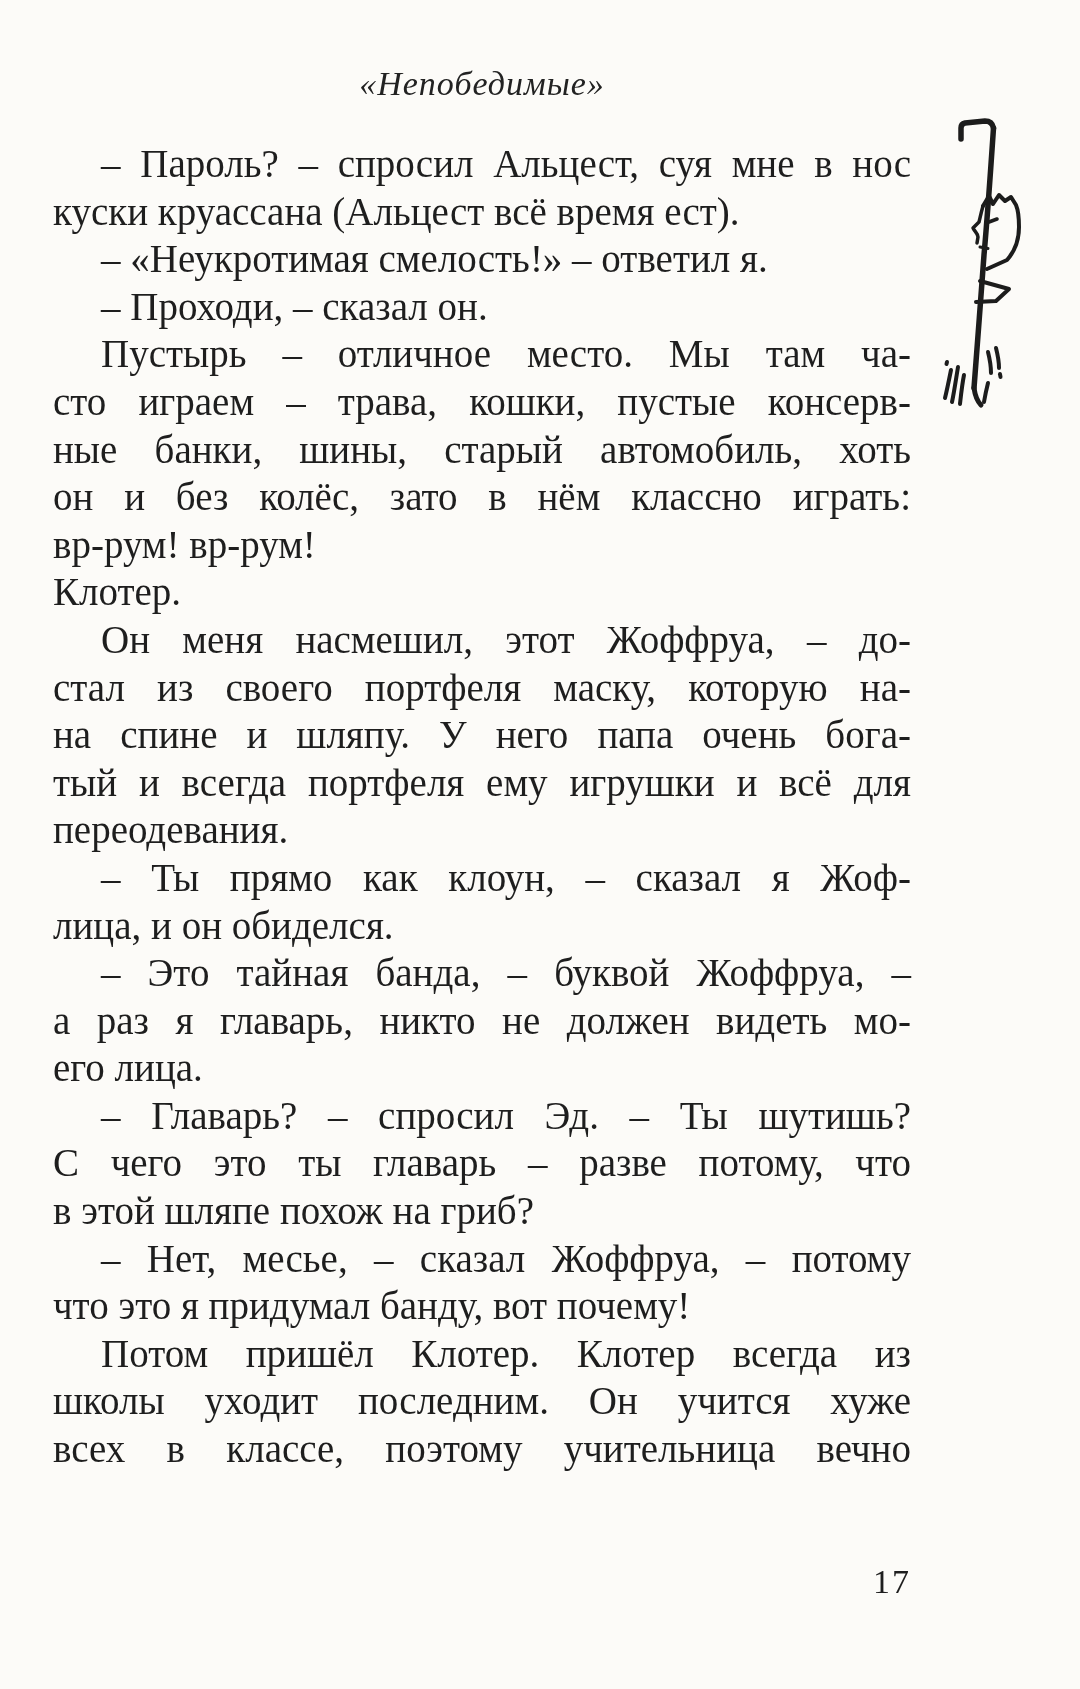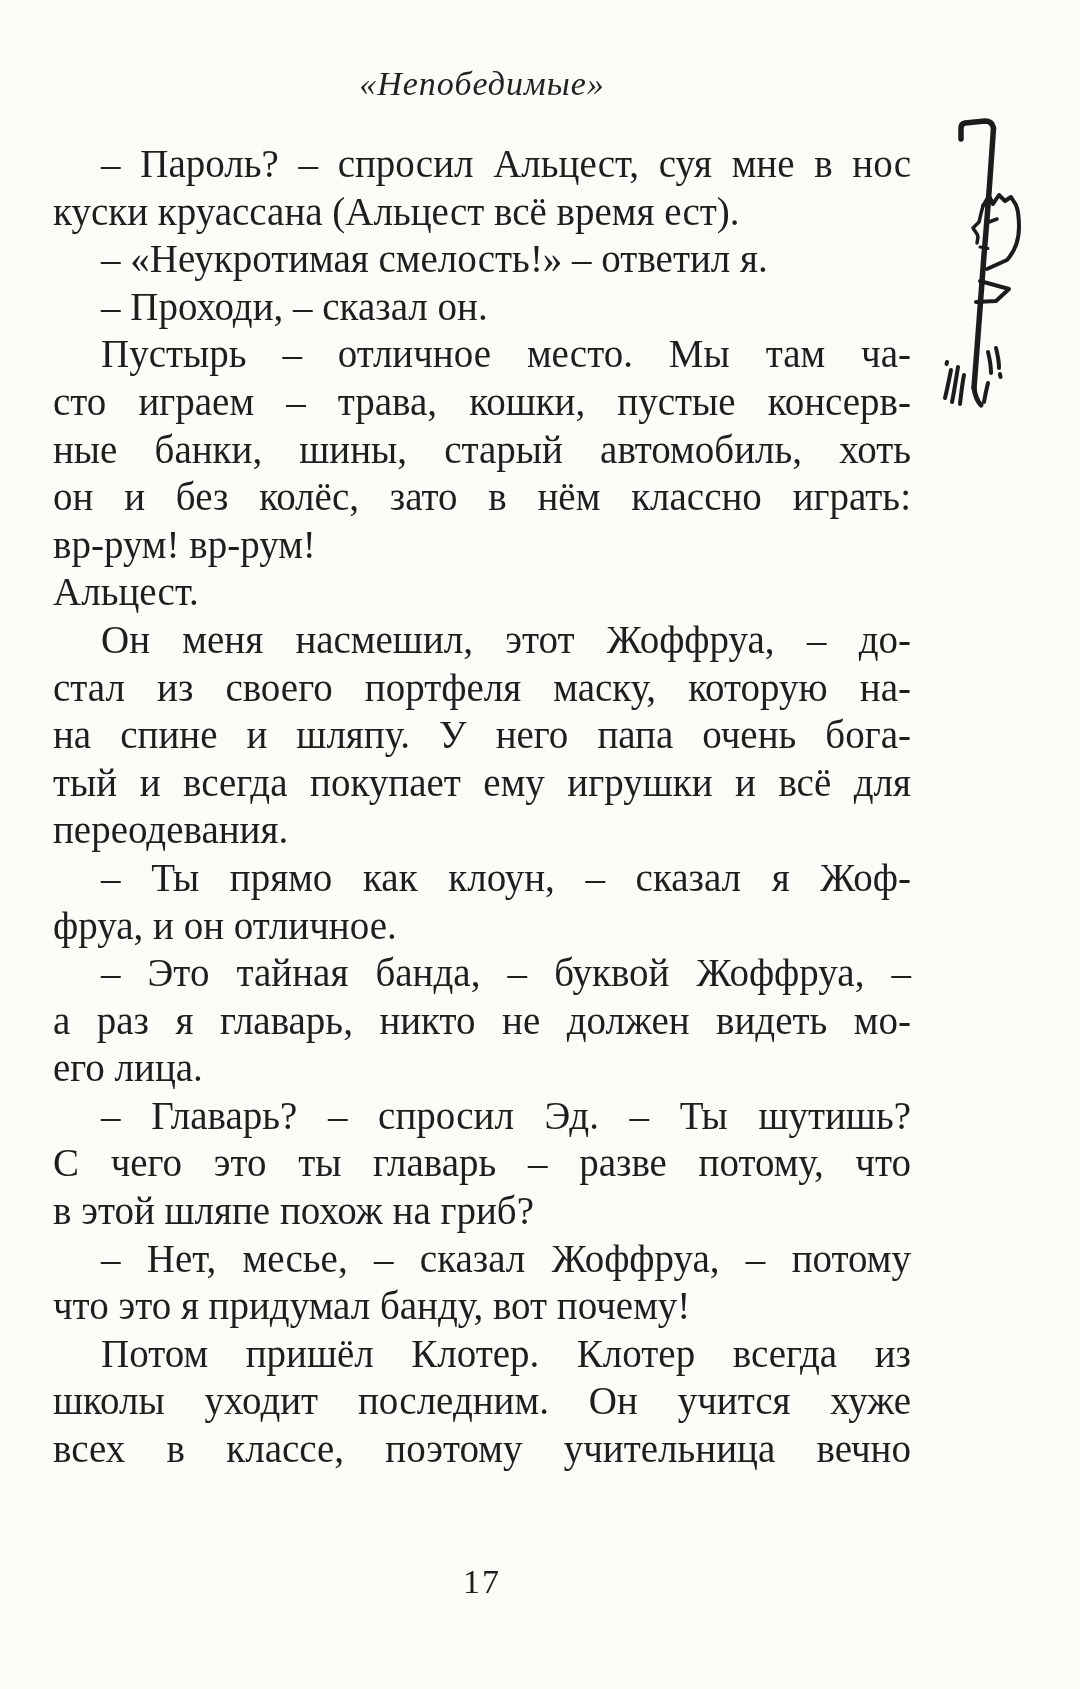--- a/index.html
+++ b/index.html
@@ -45,21 +45,21 @@
     left: 930px;
     width: 110px;
     height: 310px;
   }
   .illustration path { stroke: #1c1c1c; fill: none; stroke-linecap: round; stroke-linejoin: round; }
   .folio {
     position: absolute;
     top: 1562px;
     left: 53px;
     width: 858px;
-    text-align: center;
+    text-align: right;
     font-size: 34px;
     line-height: 40px;
     letter-spacing: 2px;
   }
 </style>
 </head>
 <body>
 
 <div class="page">
 
@@ -68,28 +68,28 @@
   <div class="body-text">
       <div class="line indent just">– Пароль? – спросил Альцест, суя мне в нос</div>
       <div class="line">куски круассана (Альцест всё время ест).</div>
       <div class="line indent">– «Неукротимая смелость!» – ответил я.</div>
       <div class="line indent">– Проходи, – сказал он.</div>
       <div class="line indent just">Пустырь – отличное место. Мы там ча-</div>
       <div class="line just">сто играем – трава, кошки, пустые консерв-</div>
       <div class="line just">ные банки, шины, старый автомобиль, хоть</div>
       <div class="line just">он и без колёс, зато в нём классно играть:</div>
       <div class="line">вр-рум! вр-рум!</div>
-      <div class="line">Альцест.</div>
+      <div class="line">Клотер.</div>
       <div class="line indent just">Он меня насмешил, этот Жоффруа, – до-</div>
       <div class="line just">стал из своего портфеля маску, которую на-</div>
       <div class="line just">на спине и шляпу. У него папа очень бога-</div>
-      <div class="line just">тый и всегда покупает ему игрушки и всё для</div>
+      <div class="line just">тый и всегда портфеля ему игрушки и всё для</div>
       <div class="line">переодевания.</div>
       <div class="line indent just">– Ты прямо как клоун, – сказал я Жоф-</div>
-      <div class="line">фруа, и он отличное.</div>
+      <div class="line">лица, и он обиделся.</div>
       <div class="line indent just">– Это тайная банда, – буквой Жоффруа, –</div>
       <div class="line just">а раз я главарь, никто не должен видеть мо-</div>
       <div class="line">его лица.</div>
       <div class="line indent just">– Главарь? – спросил Эд. – Ты шутишь?</div>
       <div class="line just">С чего это ты главарь – разве потому, что</div>
       <div class="line">в этой шляпе похож на гриб?</div>
       <div class="line indent just">– Нет, месье, – сказал Жоффруа, – потому</div>
       <div class="line">что это я придумал банду, вот почему!</div>
       <div class="line indent just">Потом пришёл Клотер. Клотер всегда из</div>
       <div class="line just">школы уходит последним. Он учится хуже</div>

